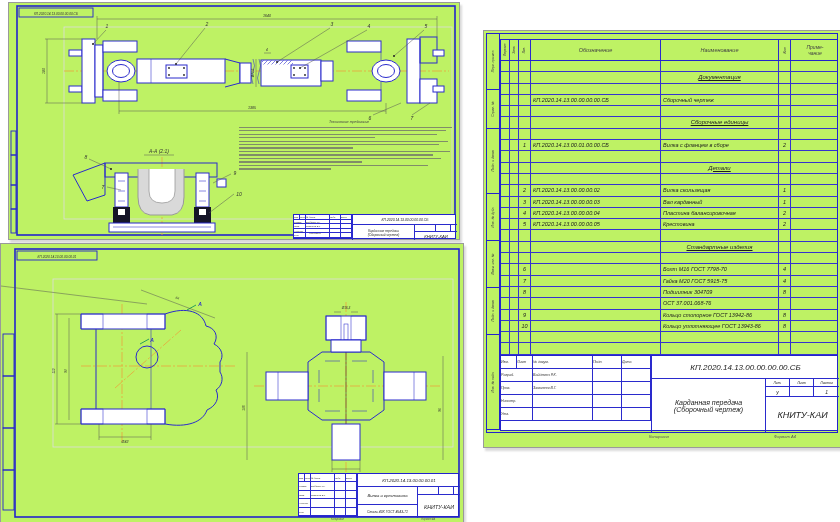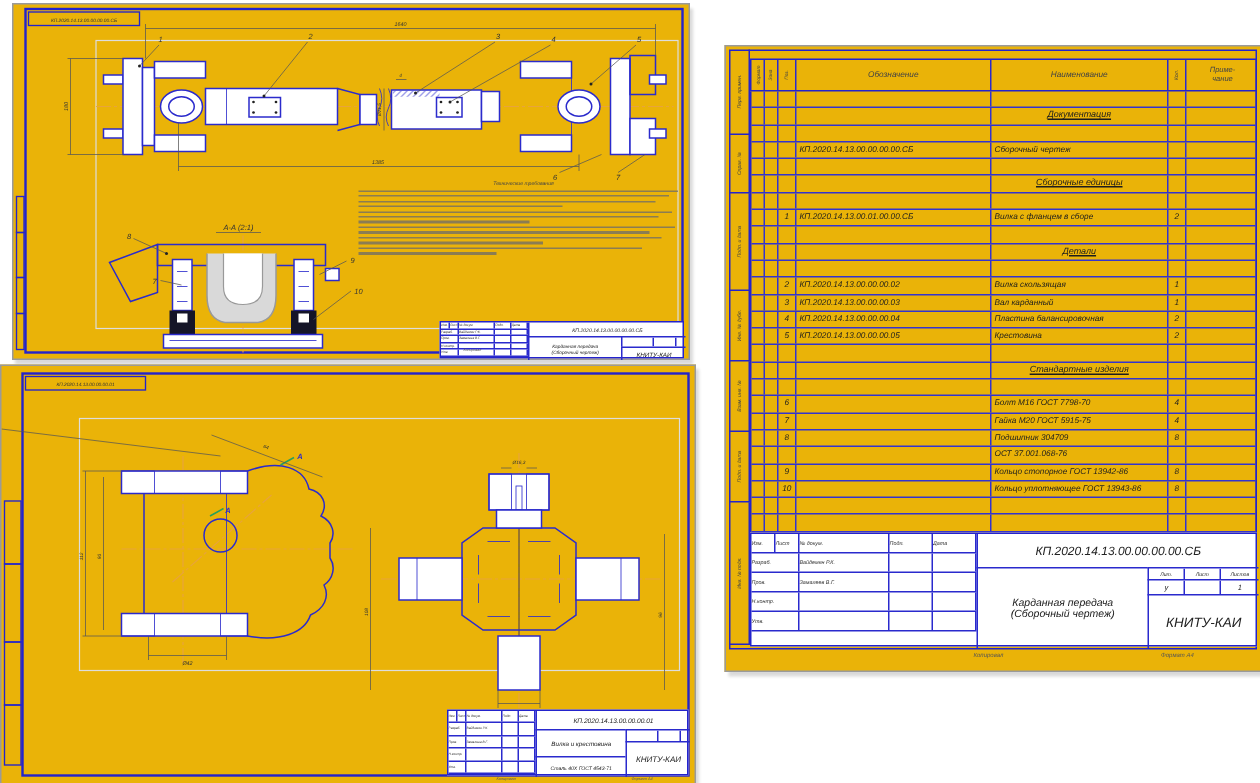--- a/index.html
+++ b/index.html
@@ -1,18 +1,18 @@
 <!DOCTYPE html>
 <html><head>
 <meta charset="utf-8">
 <style>
   html,body{margin:0;padding:0;background:#ffffff;}
   #stage{position:relative;width:840px;height:522px;background:#fff;overflow:hidden;
          font-family:"Liberation Sans",sans-serif;}
-  .sheet{position:absolute;background:#eab308;border:1px solid #9a9a9a;
+  .sheet{position:absolute;background:#bef264;border:1px solid #9a9a9a;
          box-shadow:2px 3px 2px rgba(0,0,0,.15);}
   svg{position:absolute;left:0;top:0;}
   
   .t{font-family:"Liberation Sans",sans-serif;font-style:italic;fill:#333;}
   .tb{fill:#2b2bcc;font-weight:bold;}
   .t2{font-size:2.6px}.t3{font-size:3.2px}.t35{font-size:3.6px}.t5{font-size:5px}
   .c{text-anchor:middle}
   
   .o{stroke:#2b2bcc;fill:none;stroke-width:1}
   .of{stroke:#2b2bcc;fill:#ffffff;stroke-width:1}

